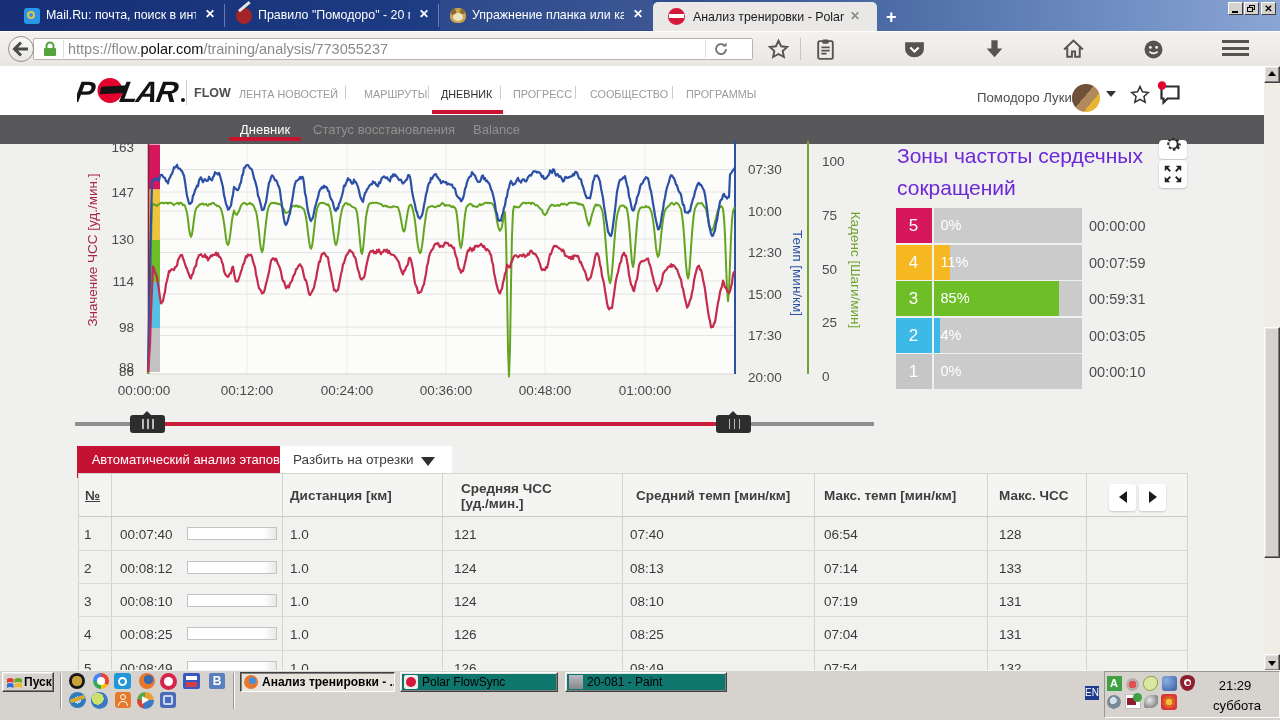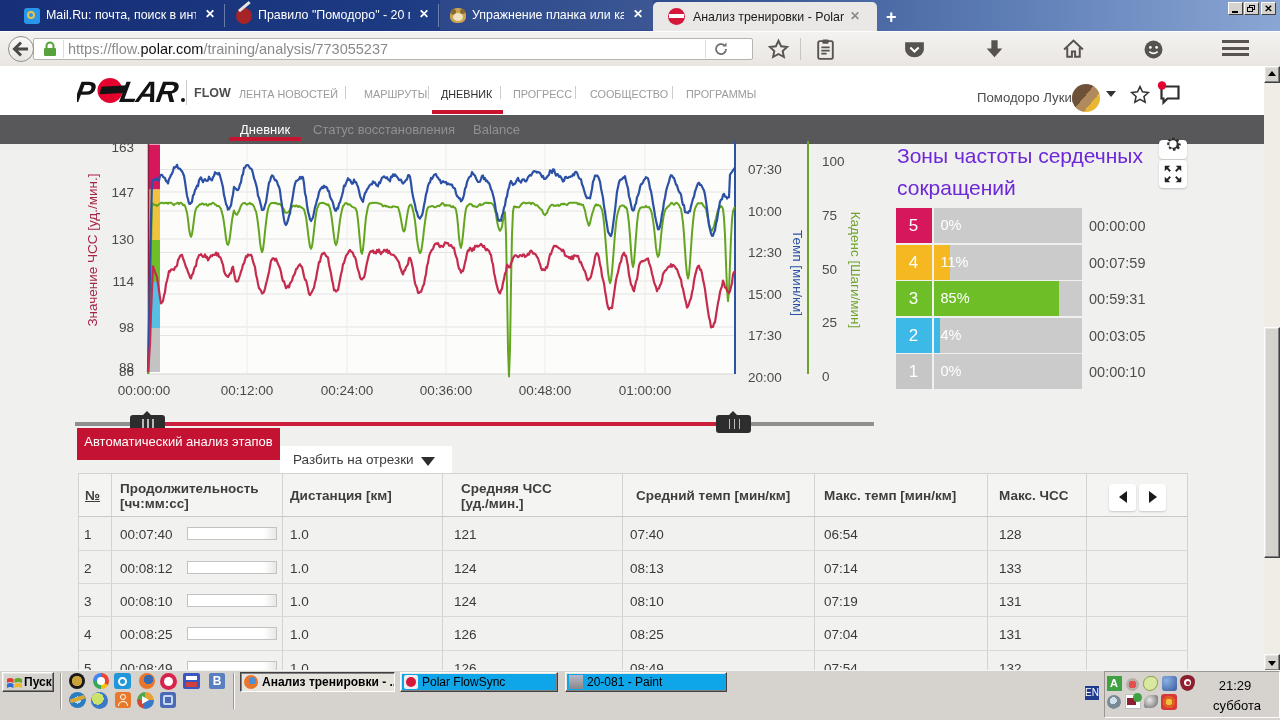--- a/index.html
+++ b/index.html
@@ -30,38 +30,38 @@
 .zfill{height:35px}
 .zpct{color:#fff;font-size:14.5px;top:9px;left:7px}
 .ztime{font-size:14.5px;color:#4d4d4d}
 
 #slidertrack{left:75px;top:422px;width:799px;height:4px;background:#8f8f8f}
 #sliderred{left:148px;top:422px;width:586px;height:4px;background:#cc1f3e}
 .shandle{top:415px;width:35px;height:18px;background:#2d2d2d;border-radius:3px}
 .shnub{top:411px;width:0;height:0;border-left:5px solid transparent;border-right:5px solid transparent;border-bottom:5px solid #2d2d2d}
 .shline{top:419px;width:1.5px;height:10px;background:#b9b9b9}
 
-#redbtn{left:77px;top:428px;width:203px;height:32px;background:#c41232;color:#fff;font-size:13px;text-align:center;line-height:28px}
+#redbtn{left:77px;top:446px;width:203px;height:32px;background:#c41232;color:#fff;font-size:13px;text-align:right;line-height:28px}
 #whitebtn{left:280px;top:446px;width:172px;height:28px;background:#fff;color:#3c3c3c;font-size:13.5px;line-height:28px}
 
 #tbl{left:78px;top:473px;width:1110px;height:198px;background:#f1f1ef;border-left:1px solid #d3d3d1;border-right:1px solid #d3d3d1;border-top:1px solid #d3d3d1;overflow:hidden}
 .thead{font-weight:bold;font-size:13.5px;color:#3e3e3e}
 .tcell{font-size:13.5px;color:#3a3a3a}
 .vline{width:1px;background:#d3d3d1}
 .hline{height:1px;background:#d8d8d6}
 .durbar{width:90px;height:13px;background:linear-gradient(90deg,#fff 86%,#e8e8e6 100%);border:1px solid #c3c3c1}
 .arrbtn{width:27px;height:27px;background:#fff;border-radius:3px;box-shadow:0 1px 2px rgba(0,0,0,.18);text-align:center}
 
 #scroll{left:1264px;top:66px;width:16px;height:605px;background:#efede6}
 .sbtn{left:1264px;width:16px;height:17px;background:#d6d3ce;border:1px solid;border-color:#fdfdfd #404040 #404040 #fdfdfd;box-shadow:inset -1px -1px 0 #808080,inset 1px 1px 0 #e8e6e2}
 #sthumb{left:1264px;top:327px;width:16px;height:231px;background:#d6d3ce;border:1px solid;border-color:#fdfdfd #404040 #404040 #fdfdfd;box-shadow:inset -1px -1px 0 #808080,inset 1px 1px 0 #e8e6e2}
 
 #taskbar{left:0;top:670px;width:1280px;height:50px;background:#d6d3ce;border-top:1px solid #f5f4f2}
 #startbtn{left:2px;top:672px;width:52px;height:20px;background:#d6d3ce;border:1px solid;border-color:#fdfdfd #404040 #404040 #fdfdfd;box-shadow:inset -1px -1px 0 #808080,inset 1px 1px 0 #e8e6e2;font-weight:bold;font-size:12px}
-.winbtn{top:672px;height:20px;background:#0ea5e9;border:1px solid;border-color:#fdfdfd #404040 #404040 #fdfdfd;box-shadow:inset -1px -1px 0 #808080,inset 1px 1px 0 #e8e6e2;font-size:12px;color:#000;white-space:nowrap;overflow:hidden}
+.winbtn{top:672px;height:20px;background:#0f766e;border:1px solid;border-color:#fdfdfd #404040 #404040 #fdfdfd;box-shadow:inset -1px -1px 0 #808080,inset 1px 1px 0 #e8e6e2;font-size:12px;color:#000;white-space:nowrap;overflow:hidden}
 .winbtn.active{background:#e6e4dd;border-color:#404040 #fdfdfd #fdfdfd #404040;box-shadow:inset 1px 1px 0 #808080;font-weight:bold}
 .tsep{top:673px;width:2px;height:36px;border-left:1px solid #9a9791;border-right:1px solid #fdfdfd}
 </style></head>
 <body>
 
 <div class="abs" id="titlebar"></div>
 <div class="abs tab" style="left:18px;width:206px">
   <div class="abs" style="left:6px;top:8px;width:16px;height:16px;background:#2a96e8;border-radius:3px"></div>
   <div class="abs" style="left:9px;top:11px;width:8px;height:8px;border:2px solid #e8c24a;border-radius:50%"></div>
   <div class="abs tabtxt" style="left:28px;width:150px">Mail.Ru: почта, поиск в инт...</div>
@@ -328,21 +328,20 @@
     <div class="abs vline" style="left:542.5px;top:0;height:198px"></div>
     <div class="abs vline" style="left:735.3px;top:0;height:198px"></div>
     <div class="abs vline" style="left:908px;top:0;height:198px"></div>
     <div class="abs vline" style="left:1007.3px;top:0;height:198px"></div>
     <div class="abs hline" style="left:0;top:42px;width:1109px;background:#c9c9c7"></div>
     <div class="abs hline" style="left:0;top:75.7px;width:1109px;background:#d8d8d6"></div>
     <div class="abs hline" style="left:0;top:109.3px;width:1109px;background:#d8d8d6"></div>
     <div class="abs hline" style="left:0;top:142.4px;width:1109px;background:#d8d8d6"></div>
     <div class="abs hline" style="left:0;top:176px;width:1109px;background:#d8d8d6"></div>
     <div class="abs thead" style="left:6px;top:14px;text-decoration:underline">№</div>
-    <div class="abs thead" style="left:41px;top:7px">Продолжительность<br>[чч:мм:сс]</div>
     <div class="abs thead" style="left:211px;top:14px">Дистанция [км]</div>
     <div class="abs thead" style="left:382px;top:7px">Средняя ЧСС<br>[уд./мин.]</div>
     <div class="abs thead" style="left:557px;top:14px">Средний темп [мин/км]</div>
     <div class="abs thead" style="left:745px;top:14px">Макс. темп [мин/км]</div>
     <div class="abs thead" style="left:920px;top:14px">Макс. ЧСС</div>
     <div class="abs arrbtn" style="left:1030px;top:10px"><svg width="14" height="14" viewBox="0 0 14 14" style="margin-top:6px">
         <path d="M11 1 L3 7 L11 13 Z" fill="#1a1a1a"></path>
       </svg></div>
     <div class="abs arrbtn" style="left:1060px;top:10px"><svg width="14" height="14" viewBox="0 0 14 14" style="margin-top:6px">
         <path d="M3 1 L11 7 L3 13 Z" fill="#1a1a1a"></path>

